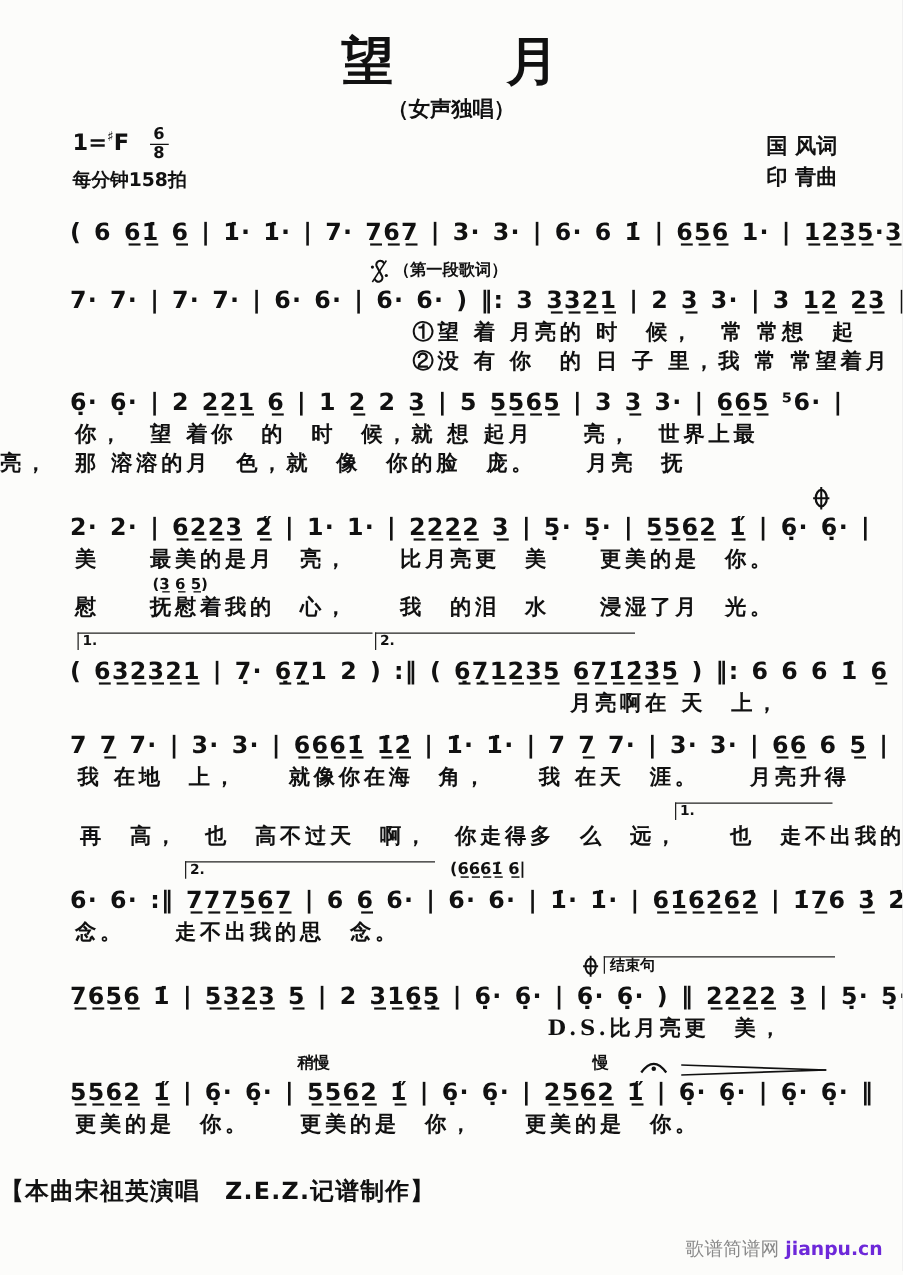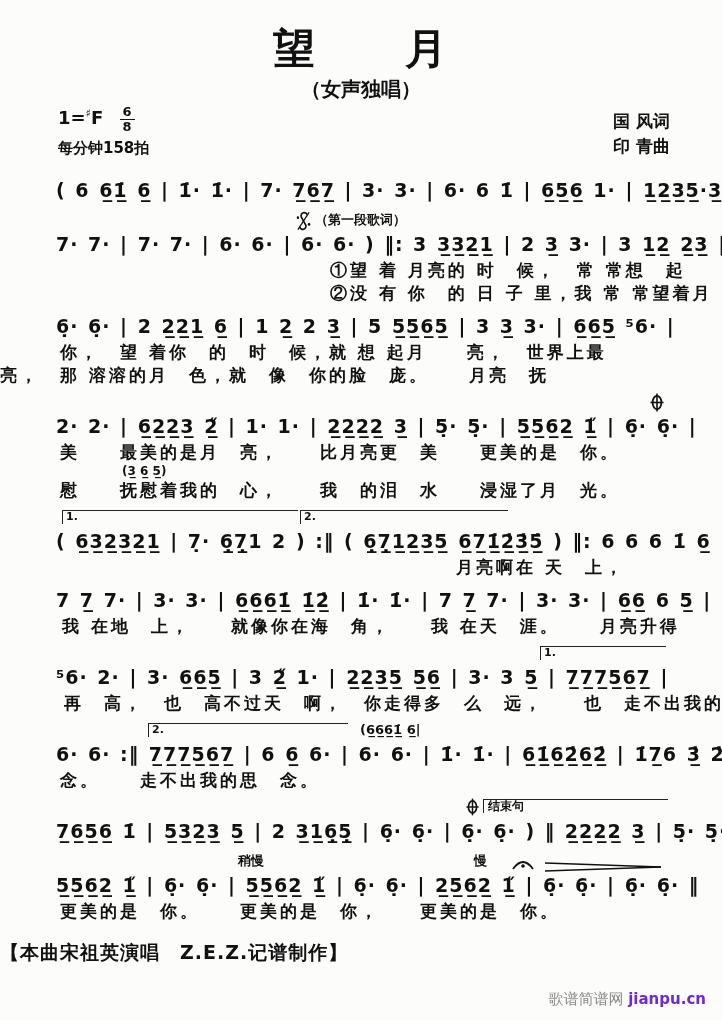--- a/index.html
+++ b/index.html
@@ -7,21 +7,21 @@
     position:relative;width:722px;height:1020px;margin:0 auto;
     background:#fcfcfa;color:#111;overflow:hidden;
     font-family:"DejaVu Sans", sans-serif;
   }
   
   .title{
     text-align:center;font-family:"DejaVu Serif", serif;
     font-size:42px;font-weight:bold;letter-spacing:2px;
     margin:26px 0 0 0;line-height:1.1;
   }
-  .subtitle{text-align:center;font-size:20px;font-weight:bold;margin-top:4px;}
+  .subtitle{text-align:center;font-size:17px;font-weight:bold;margin-top:4px;}
   .meta{position:relative;height:64px;margin-top:2px;font-weight:bold;}
   .meta-left{position:absolute;left:58px;top:0;font-size:17px;}
   .keyline{font-size:18px;}
   .keyline sup{font-size:11px;}
   .meter{display:inline-flex;flex-direction:column;text-align:center;
     vertical-align:middle;font-size:13px;line-height:1.05;margin-left:10px;font-weight:bold;}
   .meter .num{border-bottom:1.4px solid #111;padding:0 3px;}
   .tempo{margin-top:6px;font-size:15px;}
   .meta-right{position:absolute;right:52px;top:4px;font-size:17px;text-align:right;line-height:1.45;}
   
@@ -141,21 +141,20 @@
 
     <div class="system">
       <div class="notes">7 7̲ 7· | 3· 3· | 6̲6̲6̲1̲̇ 1̲̇2̲̇ | 1̇· 1̇· | 7 7̲ 7· | 3· 3· | 6̲6̲ 6 5̲ |</div>
       <div class="lyrics" style="padding-left:62px">我 在地　上，　　就像你在海　角，　　我 在天　涯。　　月亮升得</div>
     </div>
 
     <div class="system">
       <div class="annrow">
         <div class="volta" style="left:540px;width:122px"><span>1.</span></div>
       </div>
-      <div class="notes">⁵6· 2· | 3· 6̲6̲5̲ | 3 2̲̋ 1· | 2̲2̲3̲5̲ 5̲6̲ | 3· 3 5̲ | 7̲7̲7̲5̲6̲7̲ |</div>
       <div class="lyrics" style="padding-left:64px">再　高，　也　高不过天　啊，　你走得多　么　远，　　也　走不出我的思</div>
     </div>
 
     <div class="system">
       <div class="annrow">
         <div class="volta" style="left:148px;width:196px"><span>2.</span></div>
         <span class="cue" style="left:360px">(6̲6̲6̲1̲̇ 6̲|</span>
       </div>
       <div class="notes">6· 6· :‖ 7̲7̲7̲5̲6̲7̲ | 6 6̲ 6· | 6· 6· | 1̇· 1̇· | 6̲1̲̇6̲2̲̇6̲2̲̇ | 1̇7̲6 3̲̇ 2̇ |</div>
       <div class="lyrics" style="padding-left:60px">念。　　走不出我的思　念。</div>
@@ -166,20 +165,21 @@
         <span class="icon" style="left:466px">
           <svg width="13" height="18" viewBox="0 0 14 19">
             <ellipse cx="7" cy="9.5" rx="4.4" ry="6.6" fill="none" stroke="#111" stroke-width="1.8"></ellipse>
             <line x1="7" y1="0.5" x2="7" y2="18.5" stroke="#111" stroke-width="1.6"></line>
             <line x1="0.5" y1="9.5" x2="13.5" y2="9.5" stroke="#111" stroke-width="1.6"></line>
           </svg>
         </span>
         <div class="codabracket" style="left:483px;width:180px"><span>结束句</span></div>
       </div>
       <div class="notes">7̲6̲5̲6̲ 1̇ | 5̲3̲2̲3̲ 5̲ | 2 3̲1̲6̲̣5̲̣ | 6̣· 6̣· | 6̣· 6̣· ) ‖ 2̲2̲2̲2̲ 3̲ | 5̣· 5̣· |</div>
+      <div class="lyrics" style="padding-left:438px">D.S.比月亮更　美，</div>
     </div>
 
     <div class="system">
       <div class="annrow">
         <span class="annlabel" style="left:238px">稍慢</span>
         <span class="annlabel" style="left:474px">慢</span>
         <span class="icon" style="left:512px;top:3px">
           <svg width="22" height="12" viewBox="0 0 22 12">
             <path d="M1,11 Q11,-3 21,11" fill="none" stroke="#111" stroke-width="1.8"></path>
             <circle cx="11" cy="8" r="1.8" fill="#111"></circle>

